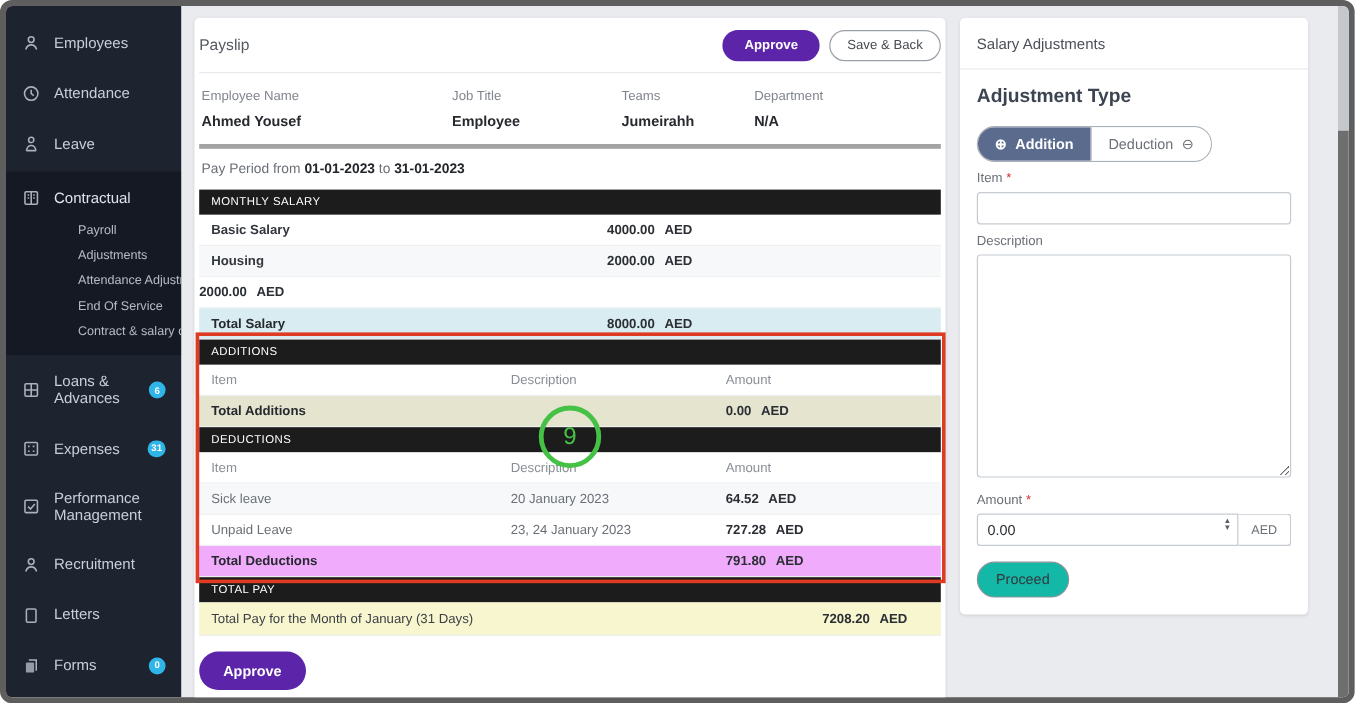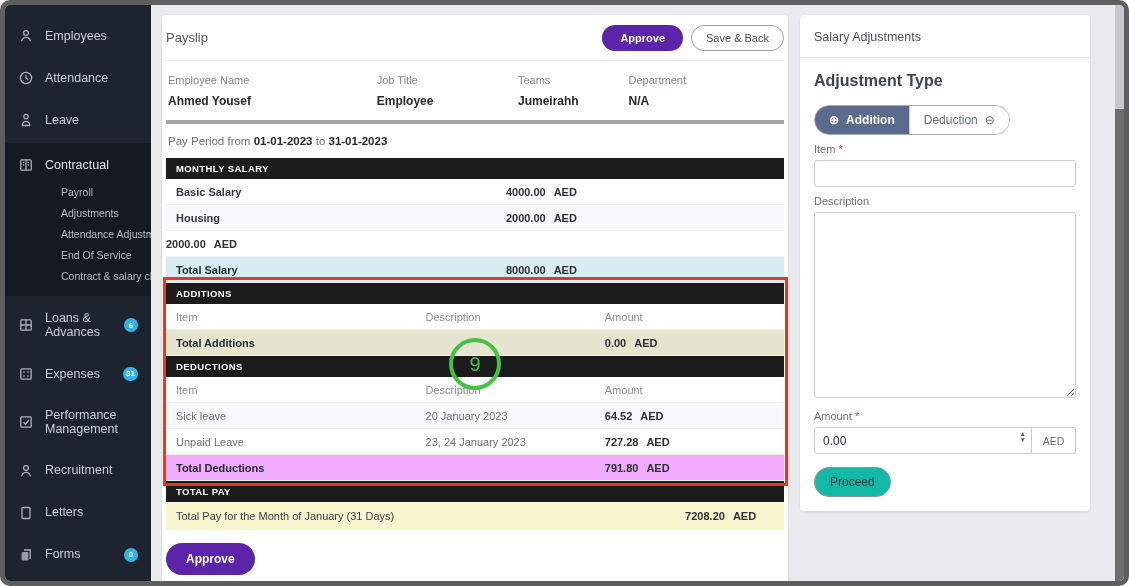--- a/index.html
+++ b/index.html
@@ -7,21 +7,21 @@
   .frame { position:relative; width:1129px; height:586px; border:5px solid #5e5e5e; border-radius:10px; overflow:hidden; background:#e9ebee; display:flex; }
 
   
   .sidebar { width:146px; background:#1e2330; color:#c9cfd9; flex:0 0 146px; padding-top:10px; overflow:hidden; }
   .side-item { display:flex; align-items:center; gap:11px; padding:13px 13px; font-size:12.5px; cursor:pointer; line-height:1.15; }
   .side-item .icn { flex:0 0 16px; width:16px; height:16px; color:#aab1bd; }
   .side-item .lbl { flex:1 1 auto; }
   .badge { background:#2fb5e8; color:#fff; font-size:8px; font-weight:bold; min-width:14px; height:14px; border-radius:8px; display:inline-flex; align-items:center; justify-content:center; padding:0 3px; }
   .contractual-block { background:#151924; padding:4px 0 10px 0; margin:2px 0; }
   .contractual-block .side-item { padding:10px 2px 8px 13px; color:#dfe3ea; }
-  .submenu { padding-left:40px;margin-left:16px; }
+  .submenu { padding-left:60px; }
   .submenu-item { font-size:10.5px; color:#b6bcc7; padding:4.5px 4px 4.5px 0; cursor:pointer; white-space:nowrap; }
 
   
   .main { flex:1 1 auto; display:flex; padding:10px 6px 0 11px; gap:12px; align-items:flex-start; }
   .card { background:#fff; border-radius:4px; box-shadow:0 1px 3px rgba(0,0,0,0.10); }
   .payslip-card { width:626px; min-height:566px; padding:0 4px; }
 
   .card-head { display:flex; align-items:center; justify-content:space-between; height:46px; border-bottom:1px solid #e7e9ec; }
   .page-title { font-size:13px; color:#555a61; }
   .head-btns { display:flex; gap:8px; align-items:center; }
@@ -32,21 +32,21 @@
   .emp-col { display:flex; flex-direction:column; gap:8px; }
   .emp-col.c1 { width:34%; } .emp-col.c2 { width:23%; } .emp-col.c3 { width:18%; } .emp-col.c4 { width:25%; }
   .emp-label { font-size:11px; color:#80858d; }
   .emp-value { font-size:12px; font-weight:bold; color:#26292e; }
 
   .pay-period { padding:11px 2px; font-size:11.5px; color:#6b7077; }
   .pay-period b { color:#23262b; }
 
   
   .tables { position:relative; }
-  .sec-head { background:#1c1c1c; color:#fff; font-size:9.5px; font-weight:bold; letter-spacing:0.4px; height:21px; display:flex; align-items:center; padding-left:10px; }
+  .sec-head { background:#1c1c1c; color:#fff; font-size:9.5px; font-weight:normal; letter-spacing:0.4px; height:21px; display:flex; align-items:center; padding-left:10px; }
   .t-row { display:flex; align-items:center; height:26px; font-size:11px; border-bottom:1px solid #edeff1; background:#fff; }
   .t-row.alt { background:#f7f8fa; }
   .t-row .c-label { flex:0 0 55%; padding-left:10px; font-weight:bold; color:#33373d; }
   .t-row .c-item  { flex:0 0 42%; padding-left:10px; color:#6b7077; }
   .t-row .c-desc  { flex:0 0 29%; color:#6b7077; }
   .t-row .c-amt   { flex:1 1 auto; display:flex; gap:8px; font-weight:bold; color:#2b2f34; }
   .t-row.colhead .c-item, .t-row.colhead .c-desc, .t-row.colhead .c-amt { color:#8a8f96; font-weight:normal; }
   .t-row.total .c-item, .t-row.total .c-label { font-weight:bold; color:#26292e; }
   .t-row.total-salary { background:#d8ecf1; }
   .t-row.total-additions { background:#e4e4cf; }

